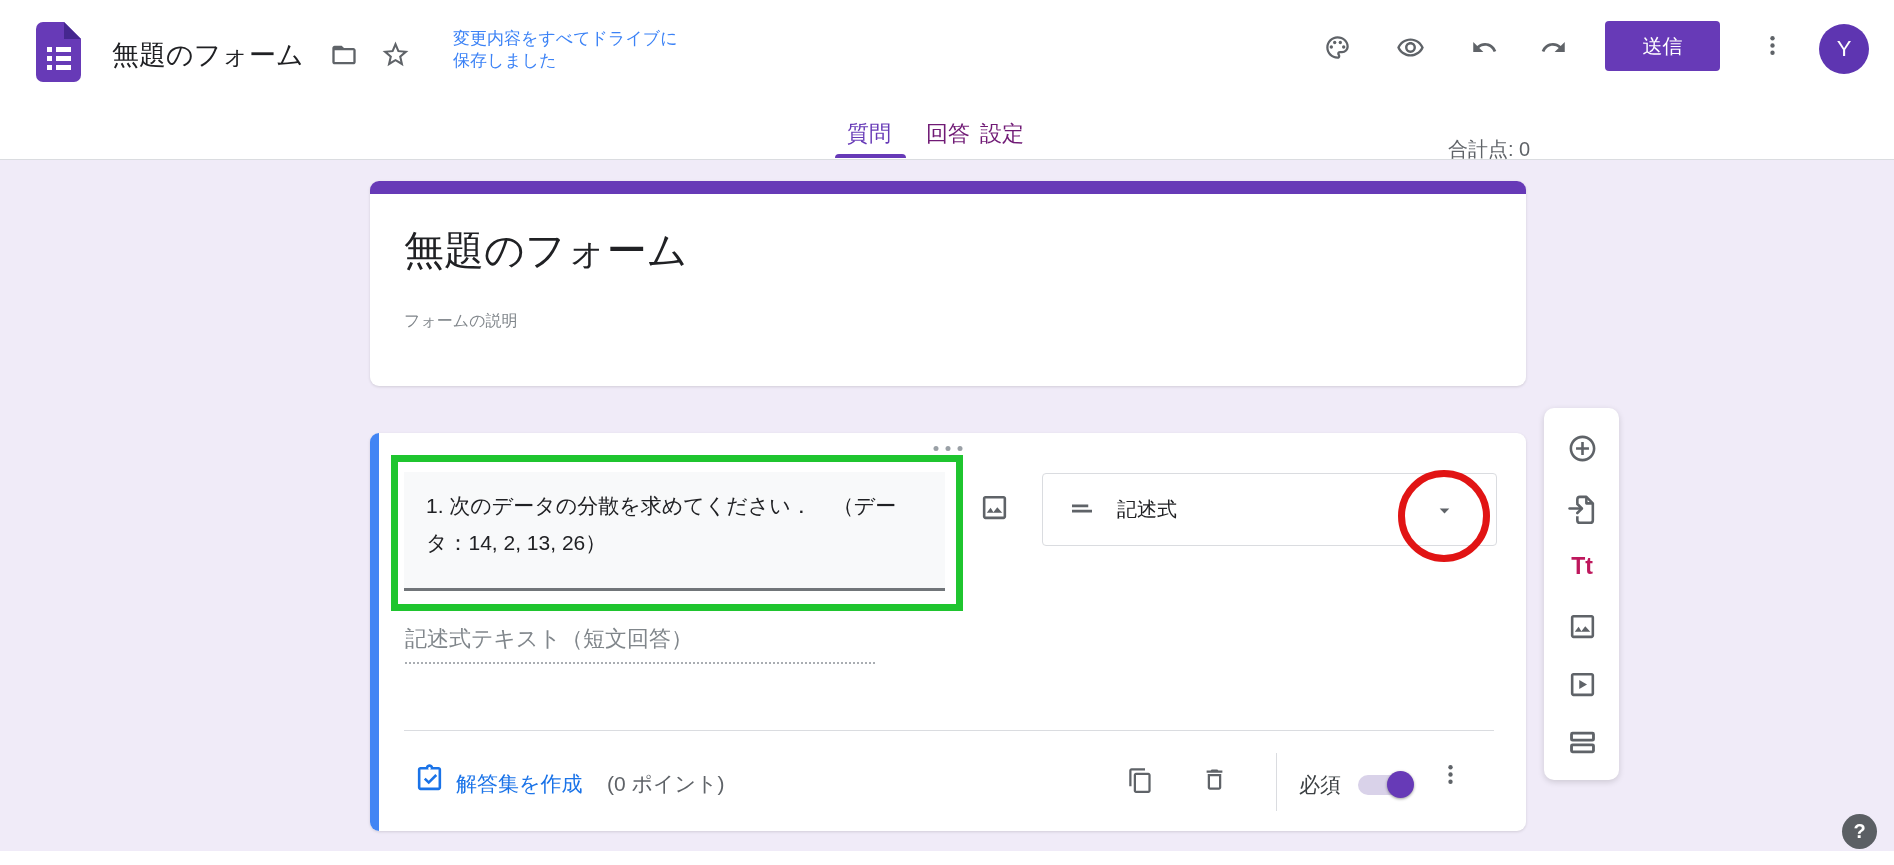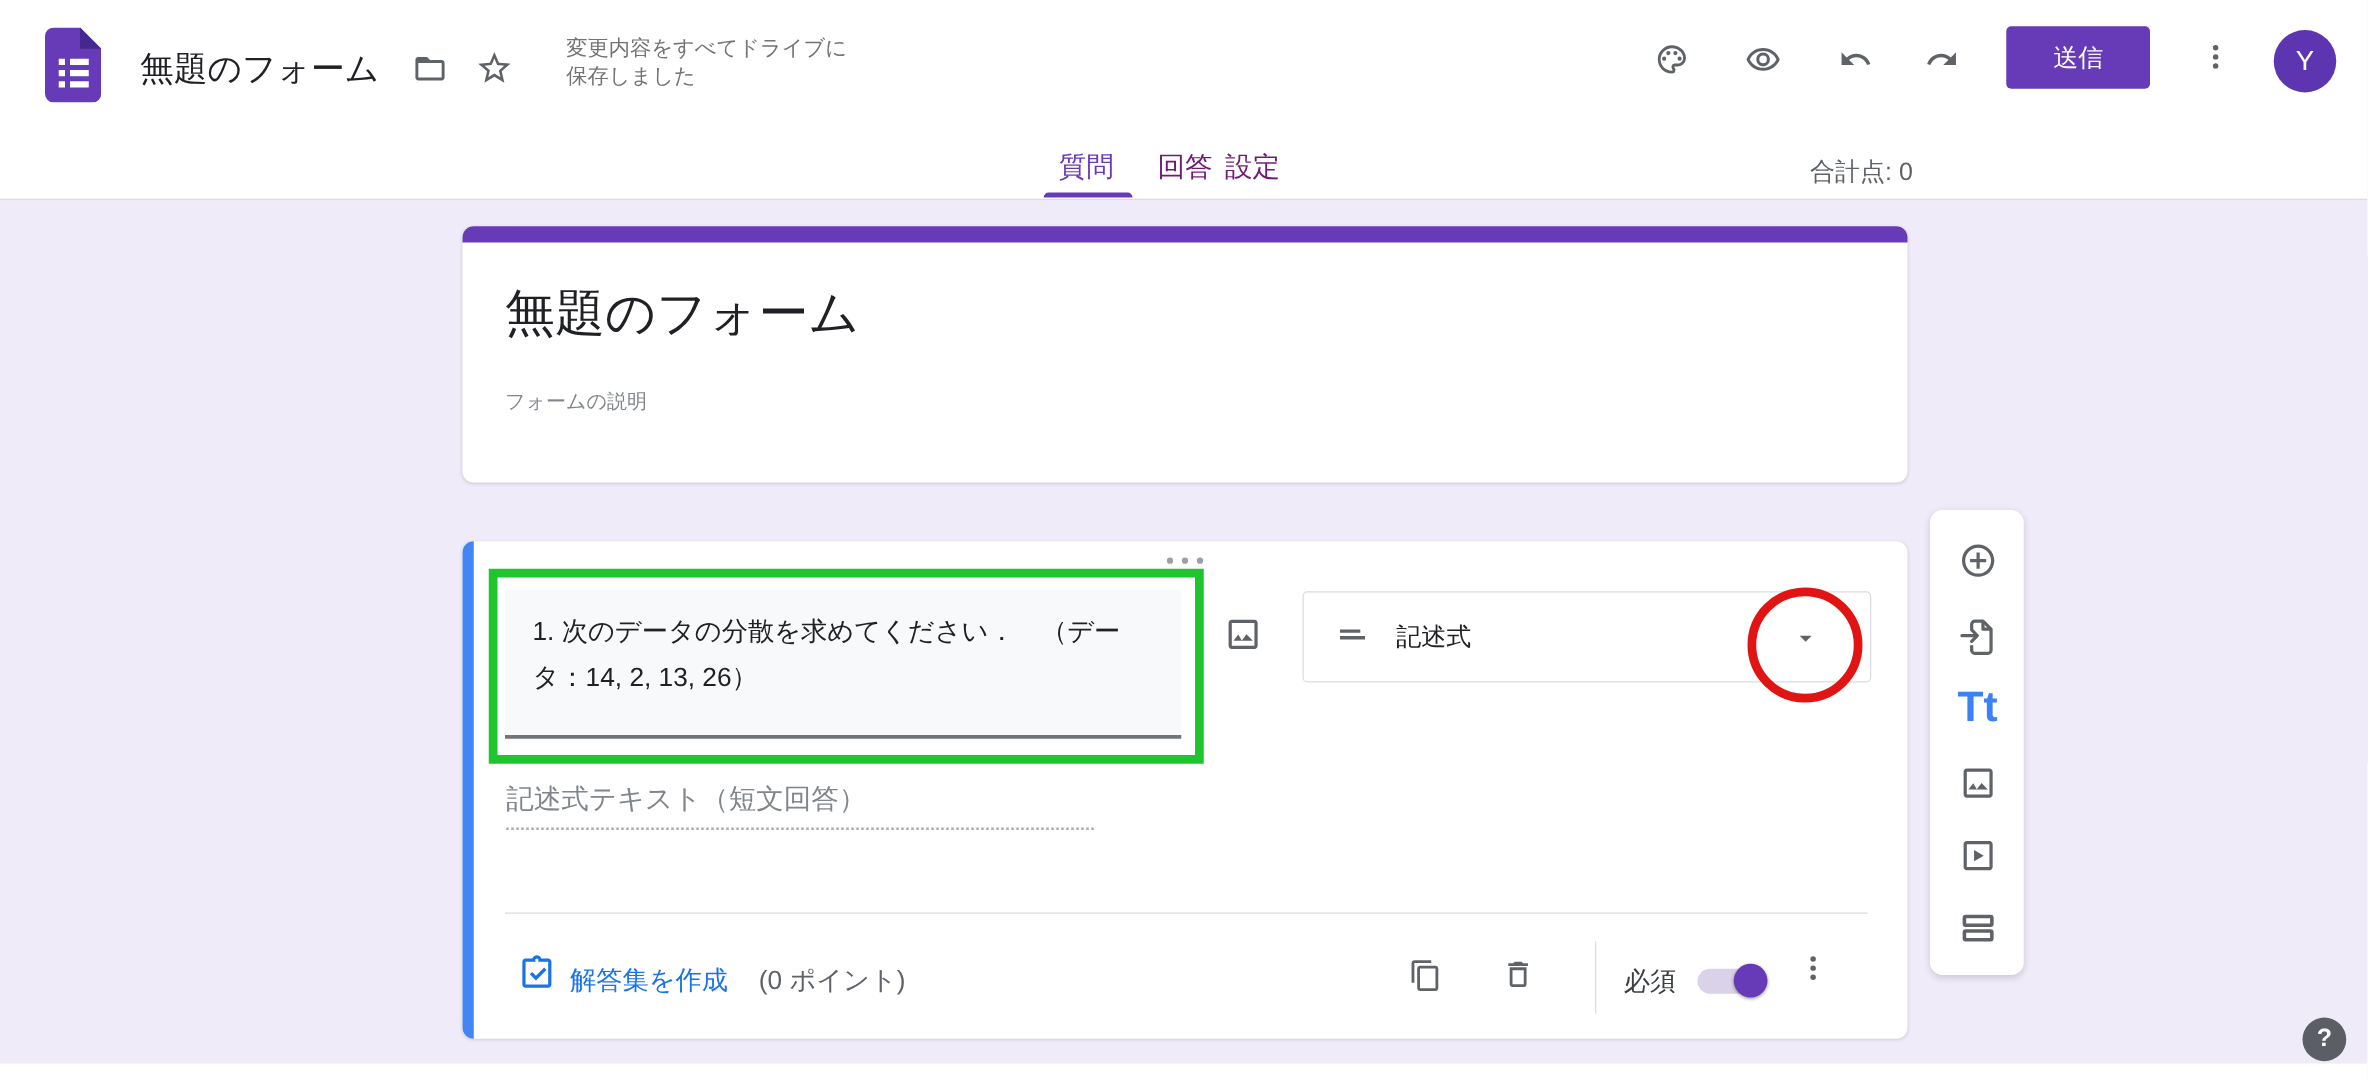--- a/index.html
+++ b/index.html
@@ -6,39 +6,39 @@
   html,body { width:1894px; height:865px; font-family:"Liberation Sans", sans-serif; }
   #app { position:relative; width:1894px; height:865px; background:#fff; overflow:hidden; }
 
   
   .topbar { position:absolute; left:0; top:0; width:1894px; height:160px; background:#fff; border-bottom:1px solid #dadce0; z-index:5; }
   .logo { position:absolute; left:36px; top:22px; width:45px; height:60px; cursor:pointer; background:none; border:none; }
   .doc-title { position:absolute; left:112px; top:37px; font-size:27px; color:#202124; white-space:nowrap; }
   .hbtn { position:absolute; background:none; border:none; cursor:pointer; line-height:0; }
   .btn-folder { left:330px; top:41px; }
   .btn-star   { left:380px; top:39px; }
-  .saved { position:absolute; left:453px; top:28px; width:232px; font-size:17px; line-height:22px; color:#737373; }
+  .saved { position:absolute; left:453px; top:28px; width:232px; font-size:17px; line-height:22px; color:#3b82f6; }
   .btn-palette { left:1324px; top:34px; }
   .btn-eye     { left:1396px; top:33px; }
   .btn-undo    { left:1471px; top:34px; }
   .btn-redo    { left:1540px; top:34px; }
   .send-btn { position:absolute; left:1605px; top:21px; width:115px; height:50px; background:#673ab7; color:#fff;
               font-size:20px; font-family:Liberation Mono, monospace; border:none; border-radius:4px; cursor:pointer; }
   .btn-kebab-top { left:1760px; top:33px; }
   .avatar { position:absolute; left:1819px; top:24px; width:50px; height:50px; border-radius:50%; background:#5e35b1;
             color:#fff; font-size:22px; display:flex; align-items:center; justify-content:center; cursor:pointer; }
 
   
   .tab { position:absolute; top:119px; font-size:22px; color:#701a75; cursor:pointer; white-space:nowrap; }
   .tab.active { color:#673ab7;text-align:right; }
   .tab-questions { left:847px; }
   .tab-answers   { left:926px; }
   .tab-settings  { left:980px; }
   .tab-underline { position:absolute; left:835px; top:154px; width:71px; height:4px; background:#673ab7; border-radius:4px 4px 0 0; }
-  .total-points { position:absolute; left:1448px; top:124px; font-size:20px; color:#5f6368; white-space:nowrap; }
+  .total-points { position:absolute; left:1448px; top:136px; font-size:20px; color:#5f6368; white-space:nowrap; }
 
   
   .canvas { position:absolute; left:0; top:160px; width:1894px; height:691px; background:#f0ebf8; }
   .bottom-strip { position:absolute; left:0; top:851px; width:1894px; height:14px; background:#fff; }
 
   .card { position:absolute; background:#fff; border-radius:9px; box-shadow:0 1px 3px rgba(0,0,0,.13); }
 
   
   .title-card { left:370px; top:181px; width:1156px; height:205px; }
   .title-card-bar { position:absolute; left:0; top:0; width:100%; height:13px; background:#673ab7; border-radius:9px 9px 0 0; }
@@ -78,21 +78,21 @@
   .required-label { position:absolute; left:929px; top:338px; font-size:21px; color:#3c4043; white-space:nowrap; }
   .toggle { position:absolute; left:988px; top:342px; width:55px; height:20px; border-radius:11px; background:#d9d2e9; cursor:pointer; }
   .toggle .thumb { position:absolute; left:29px; top:-4px; width:27px; height:27px; border-radius:50%; background:#673ab7;
                    box-shadow:0 1px 3px rgba(0,0,0,.4); }
   .btn-kebab-q { left:1068px; top:329px; }
 
   
   .side-toolbar { position:absolute; left:1544px; top:408px; width:75px; height:372px; background:#fff; border-radius:10px;
                   box-shadow:0 2px 6px rgba(0,0,0,.15); }
   .tool-btn { position:absolute; left:22px; width:32px; height:32px; background:none; border:none; cursor:pointer; line-height:0; }
-  .tool-1 { top:24px; } .tool-2 { top:84px; } .tool-3 { top:142px; color:#3b82f6; font-weight:700; font-size:34px; font-family:inherit; }
+  .tool-1 { top:24px; } .tool-2 { top:84px; } .tool-3 { top:142px; color:#be185d; font-weight:700; font-size:23px; font-family:inherit; }
   .tool-4 { top:202px; } .tool-5 { top:260px; } .tool-6 { top:318px; }
 
   .help-fab { position:absolute; left:1842px; top:814px; width:35px; height:35px; border-radius:50%; background:#5b5f64;
               color:#fff; font-size:20px; font-weight:700; border:none; cursor:pointer; display:flex; align-items:center; justify-content:center; }
 </style>
 </head>
 <body>
 
 <div id="app">
 

